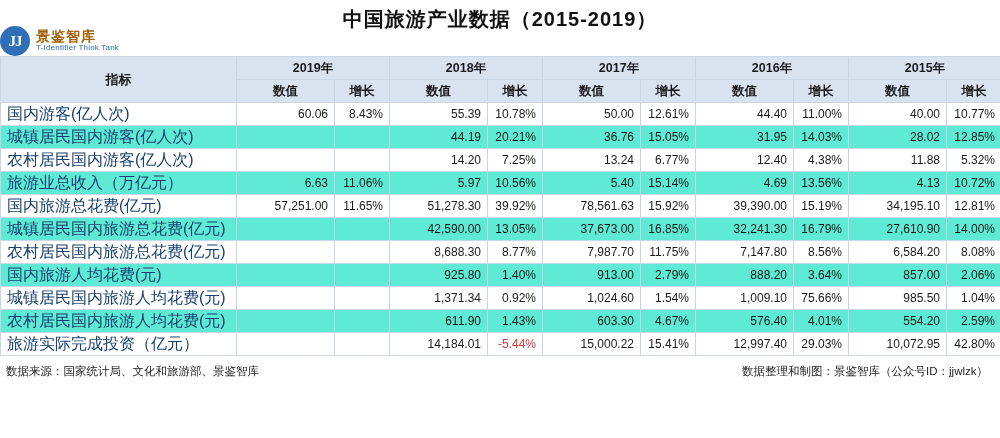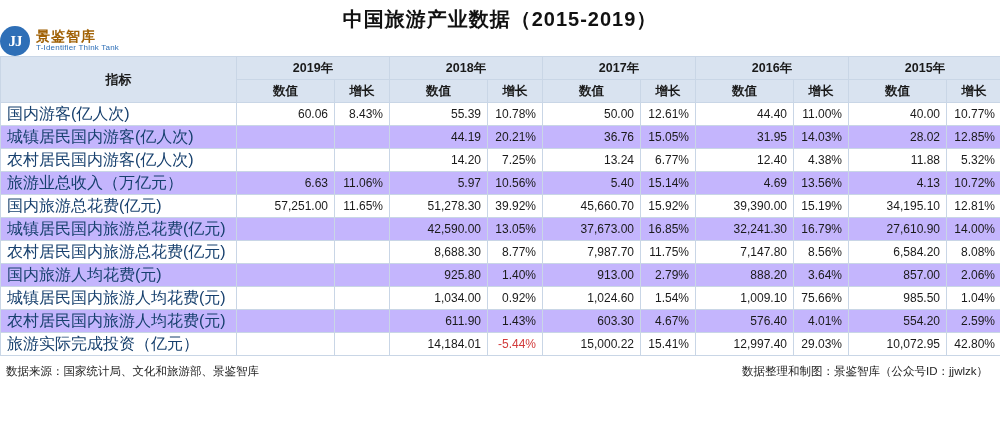--- a/index.html
+++ b/index.html
@@ -104,21 +104,21 @@
   td.metric {
     text-align: left;
     color: #17406e;
     font-size: 16px;
   }
   td.num {
     text-align: right;
     font-variant-numeric: tabular-nums;
   }
   tbody tr.odd td { background: #ffffff; }
-  tbody tr.even td { background: #c4b5fd; }
+  tbody tr.even td { background: #5eead4; }
   td.neg { color: #d23b3b; }
   
   .footer {
     display: flex;
     justify-content: space-between;
     align-items: center;
     padding: 8px 12px 0 6px;
     font-size: 11.5px;
     color: #222222;
     text-align: right;
@@ -229,21 +229,21 @@
           <td class="num">13.56%</td>
           <td class="num">4.13</td>
           <td class="num">10.72%</td>
         </tr>
         <tr class="odd">
           <td class="metric">国内旅游总花费(亿元)</td>
           <td class="num">57,251.00</td>
           <td class="num">11.65%</td>
           <td class="num">51,278.30</td>
           <td class="num">39.92%</td>
-          <td class="num">45,660.70</td>
+          <td class="num">78,561.63</td>
           <td class="num">15.92%</td>
           <td class="num">39,390.00</td>
           <td class="num">15.19%</td>
           <td class="num">34,195.10</td>
           <td class="num">12.81%</td>
         </tr>
         <tr class="even">
           <td class="metric">城镇居民国内旅游总花费(亿元)</td>
           <td class="num"></td>
           <td class="num"></td>
@@ -279,21 +279,21 @@
           <td class="num">2.79%</td>
           <td class="num">888.20</td>
           <td class="num">3.64%</td>
           <td class="num">857.00</td>
           <td class="num">2.06%</td>
         </tr>
         <tr class="odd">
           <td class="metric">城镇居民国内旅游人均花费(元)</td>
           <td class="num"></td>
           <td class="num"></td>
-          <td class="num">1,034.00</td>
+          <td class="num">1,371.34</td>
           <td class="num">0.92%</td>
           <td class="num">1,024.60</td>
           <td class="num">1.54%</td>
           <td class="num">1,009.10</td>
           <td class="num">75.66%</td>
           <td class="num">985.50</td>
           <td class="num">1.04%</td>
         </tr>
         <tr class="even">
           <td class="metric">农村居民国内旅游人均花费(元)</td>

